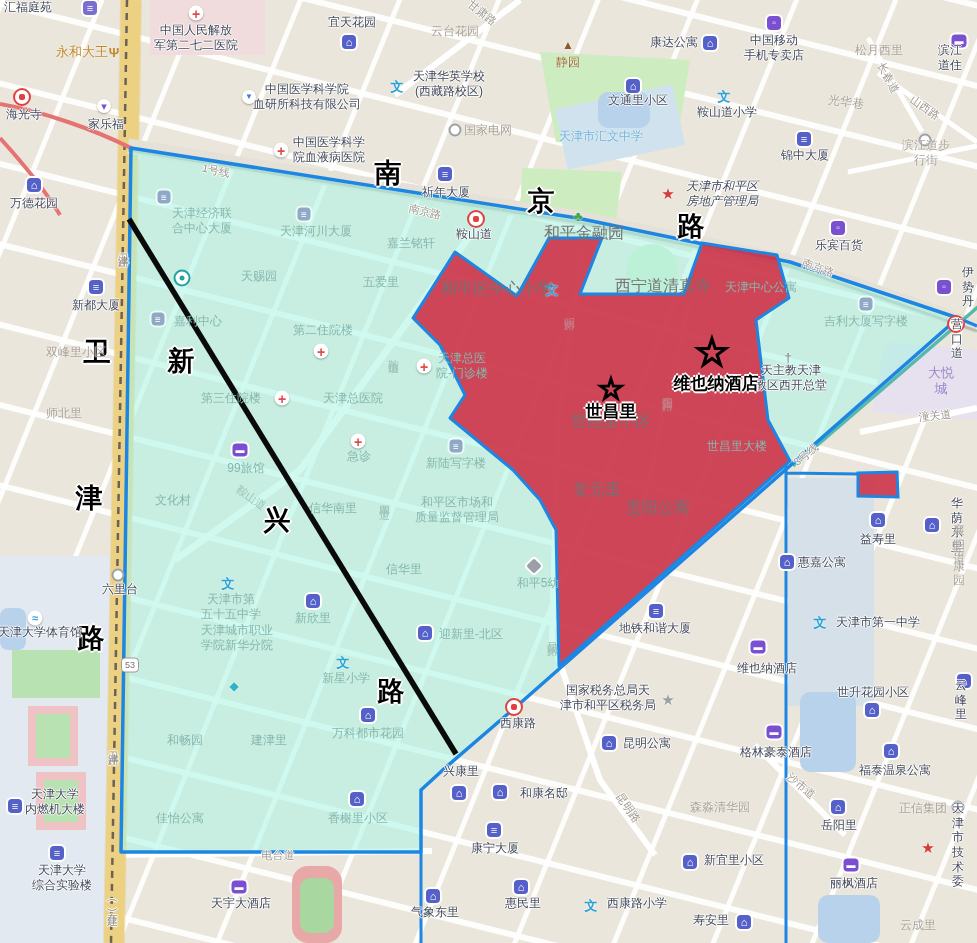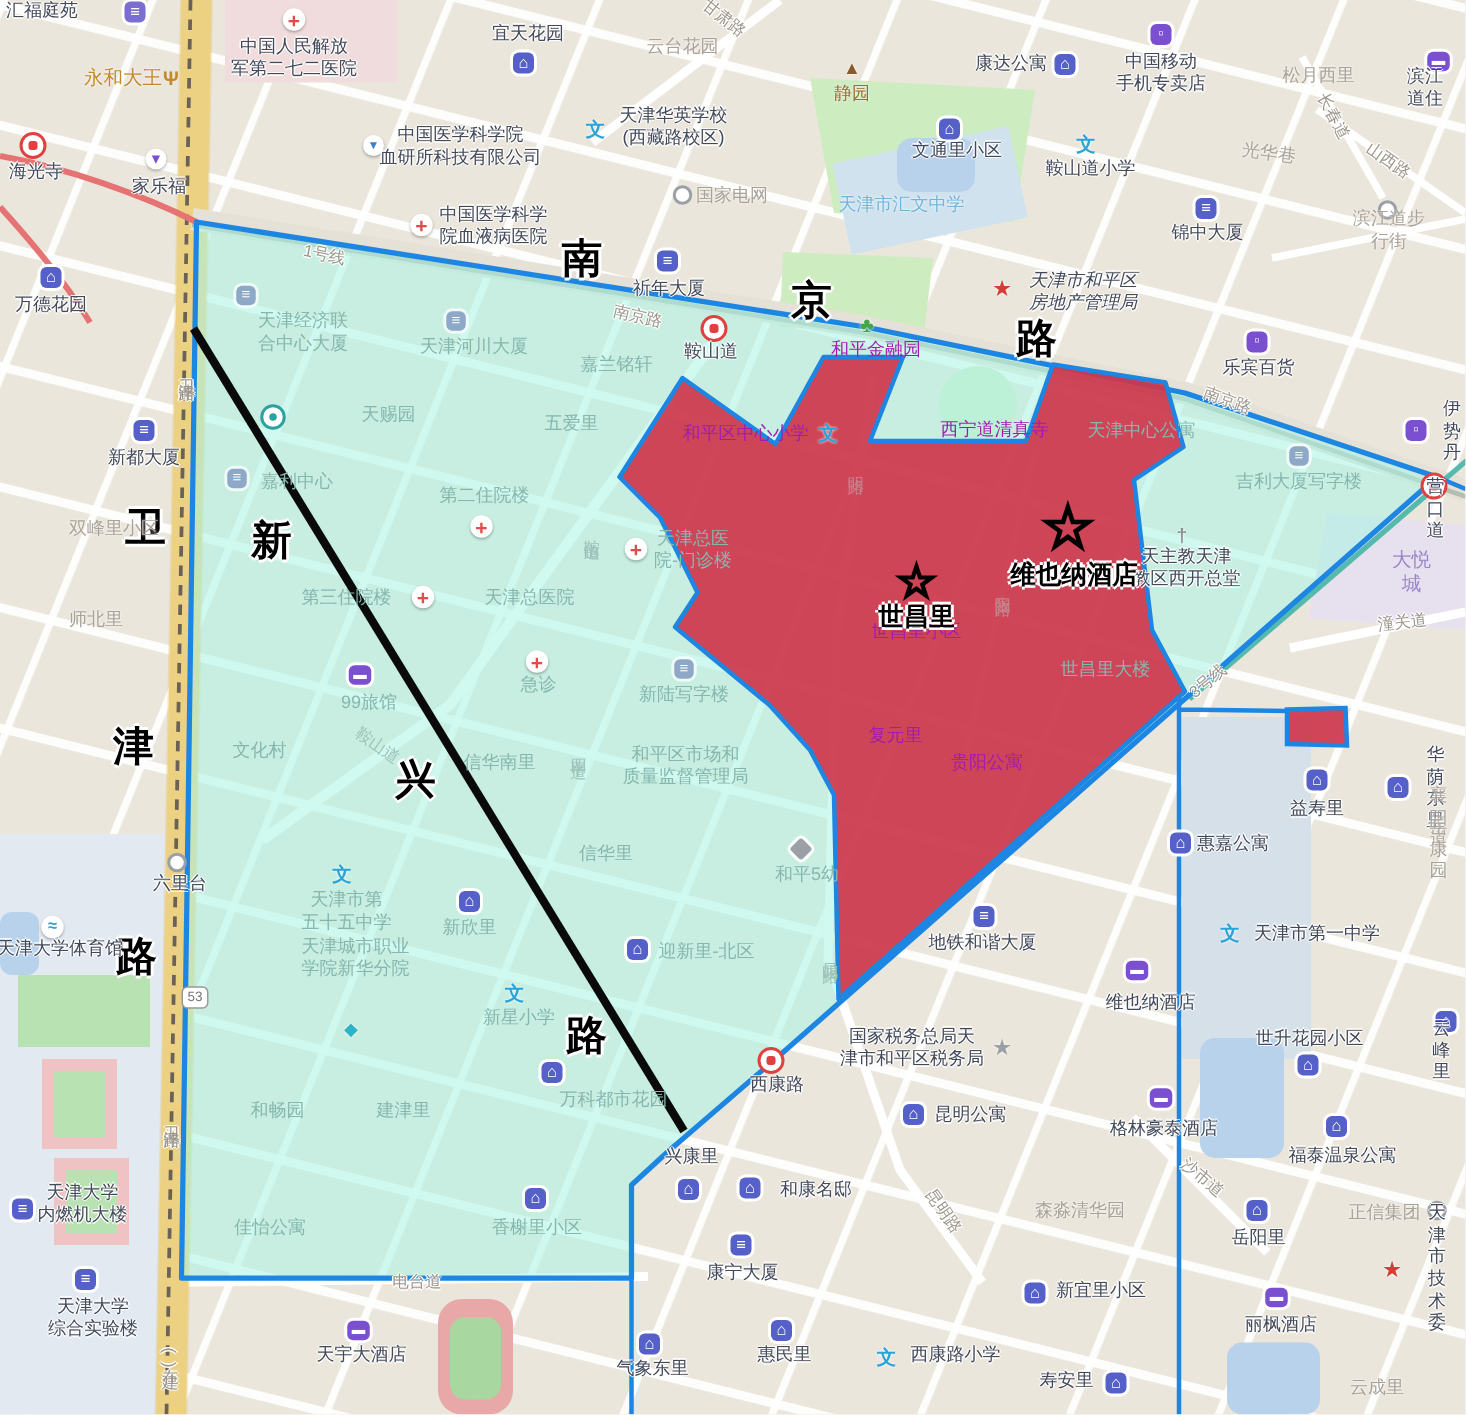--- a/index.html
+++ b/index.html
@@ -5,21 +5,21 @@
   html,body{margin:0;padding:0;background:#fff;}
   #map{position:relative;width:977px;height:943px;overflow:hidden;
        font-family:"Liberation Sans","DejaVu Sans",sans-serif;background:#ece7de;}
   #base{position:absolute;left:0;top:0;}
   #labels{position:absolute;left:0;top:0;width:977px;height:943px;}
   .lbl{position:absolute;white-space:pre-line;text-align:center;line-height:1.22;
        transform:translate(-50%,-50%);pointer-events:none;}
   .dark{font-size:12px;color:#42495a;text-shadow:-1px 0 rgba(255,255,255,.9),1px 0 rgba(255,255,255,.9),0 -1px rgba(255,255,255,.9),0 1px rgba(255,255,255,.9);}
   .gray{font-size:12px;color:#a9a298;text-shadow:0 0 2px #fff;}
   .dim{font-size:12px;color:#86b7ae;}
-  .rdim{font-size:12px;color:#a21caf;}
+  .rdim{font-size:16px;color:#737373;}
   .blue{font-size:12px;color:#6fb5da;text-shadow:0 0 2px #fff;}
   .purple{font-size:13px;color:#9a86c8;}
   .brown{font-size:12px;color:#9c6a33;text-shadow:0 0 2px #fff;}
   .orange{font-size:13px;color:#c28a2a;text-shadow:0 0 2px #fff;}
   .road{font-size:11px;color:#9b958b;text-shadow:-1px 0 #fff,1px 0 #fff,0 -1px #fff,0 1px #fff;}
   .roaddim{font-size:11px;color:#9fc2ba;}
   .rroad{font-size:11px;color:#c4838c;}
   .vert{writing-mode:vertical-rl;letter-spacing:2px;line-height:1;}
   .big{font-size:27px;font-weight:bold;color:#000;
        text-shadow:-2px 0 #fff,2px 0 #fff,0 -2px #fff,0 2px #fff,-1px -1px #fff,1px 1px #fff;}
@@ -282,21 +282,21 @@
       <span class="ic ic-school" style="left: 343px; top: 662px;"></span>
       <div class="lbl dim" style="left: 346px; top: 678px; transform: translate(-50%, -50%);">新星小学</div>
       <span class="ic ic-home" style="left: 425px; top: 633px;"></span>
       <div class="lbl dim" style="left: 471px; top: 634px; transform: translate(-50%, -50%);">迎新里-北区</div>
       <span class="ic ic-tag" style="left: 534px; top: 566px;"></span>
       <div class="lbl dim" style="left: 538px; top: 583px; transform: translate(-50%, -50%);">和平5幼</div>
       <div class="lbl roaddim vert" style="left: 552px; top: 636px; transform: translate(-50%, -50%);">昆明路</div>
       <div class="lbl dim" style="left: 185px; top: 740px; transform: translate(-50%, -50%);">和畅园</div>
       <div class="lbl dim" style="left: 269px; top: 740px; transform: translate(-50%, -50%);">建津里</div>
       <span class="ic ic-home" style="left: 368px; top: 715px;"></span>
-      <div class="lbl dim" style="left: 368px; top: 733px; transform: translate(-50%, -50%); margin-left: 41px;">万科都市花园</div>
+      <div class="lbl dim" style="left: 368px; top: 733px; transform: translate(-50%, -50%);">万科都市花园</div>
       <div class="lbl dim" style="left: 180px; top: 818px; transform: translate(-50%, -50%);">佳怡公寓</div>
       <span class="ic ic-home" style="left: 357px; top: 799px;"></span>
       <div class="lbl dim" style="left: 358px; top: 818px; transform: translate(-50%, -50%);">香榭里小区</div>
       <div class="lbl road" style="left: 278px; top: 856px; transform: translate(-50%, -50%);">电台道</div>
       <span class="ic ic-circ" style="left: 118px; top: 575px;"></span>
       <div class="lbl dark" style="left: 120px; top: 589px; transform: translate(-50%, -50%);">六里台</div>
       <div class="lbl shield" style="left: 130px; top: 665px; transform: translate(-50%, -50%);">53</div>
       <span class="ic ic-tree" style="left: 578px; top: 216px;"></span>
       <div class="lbl rdim" style="left: 584px; top: 233px; transform: translate(-50%, -50%);">和平金融园</div>
       <div class="lbl rdim" style="left: 663px; top: 286px; transform: translate(-50%, -50%);">西宁道清真寺</div>

